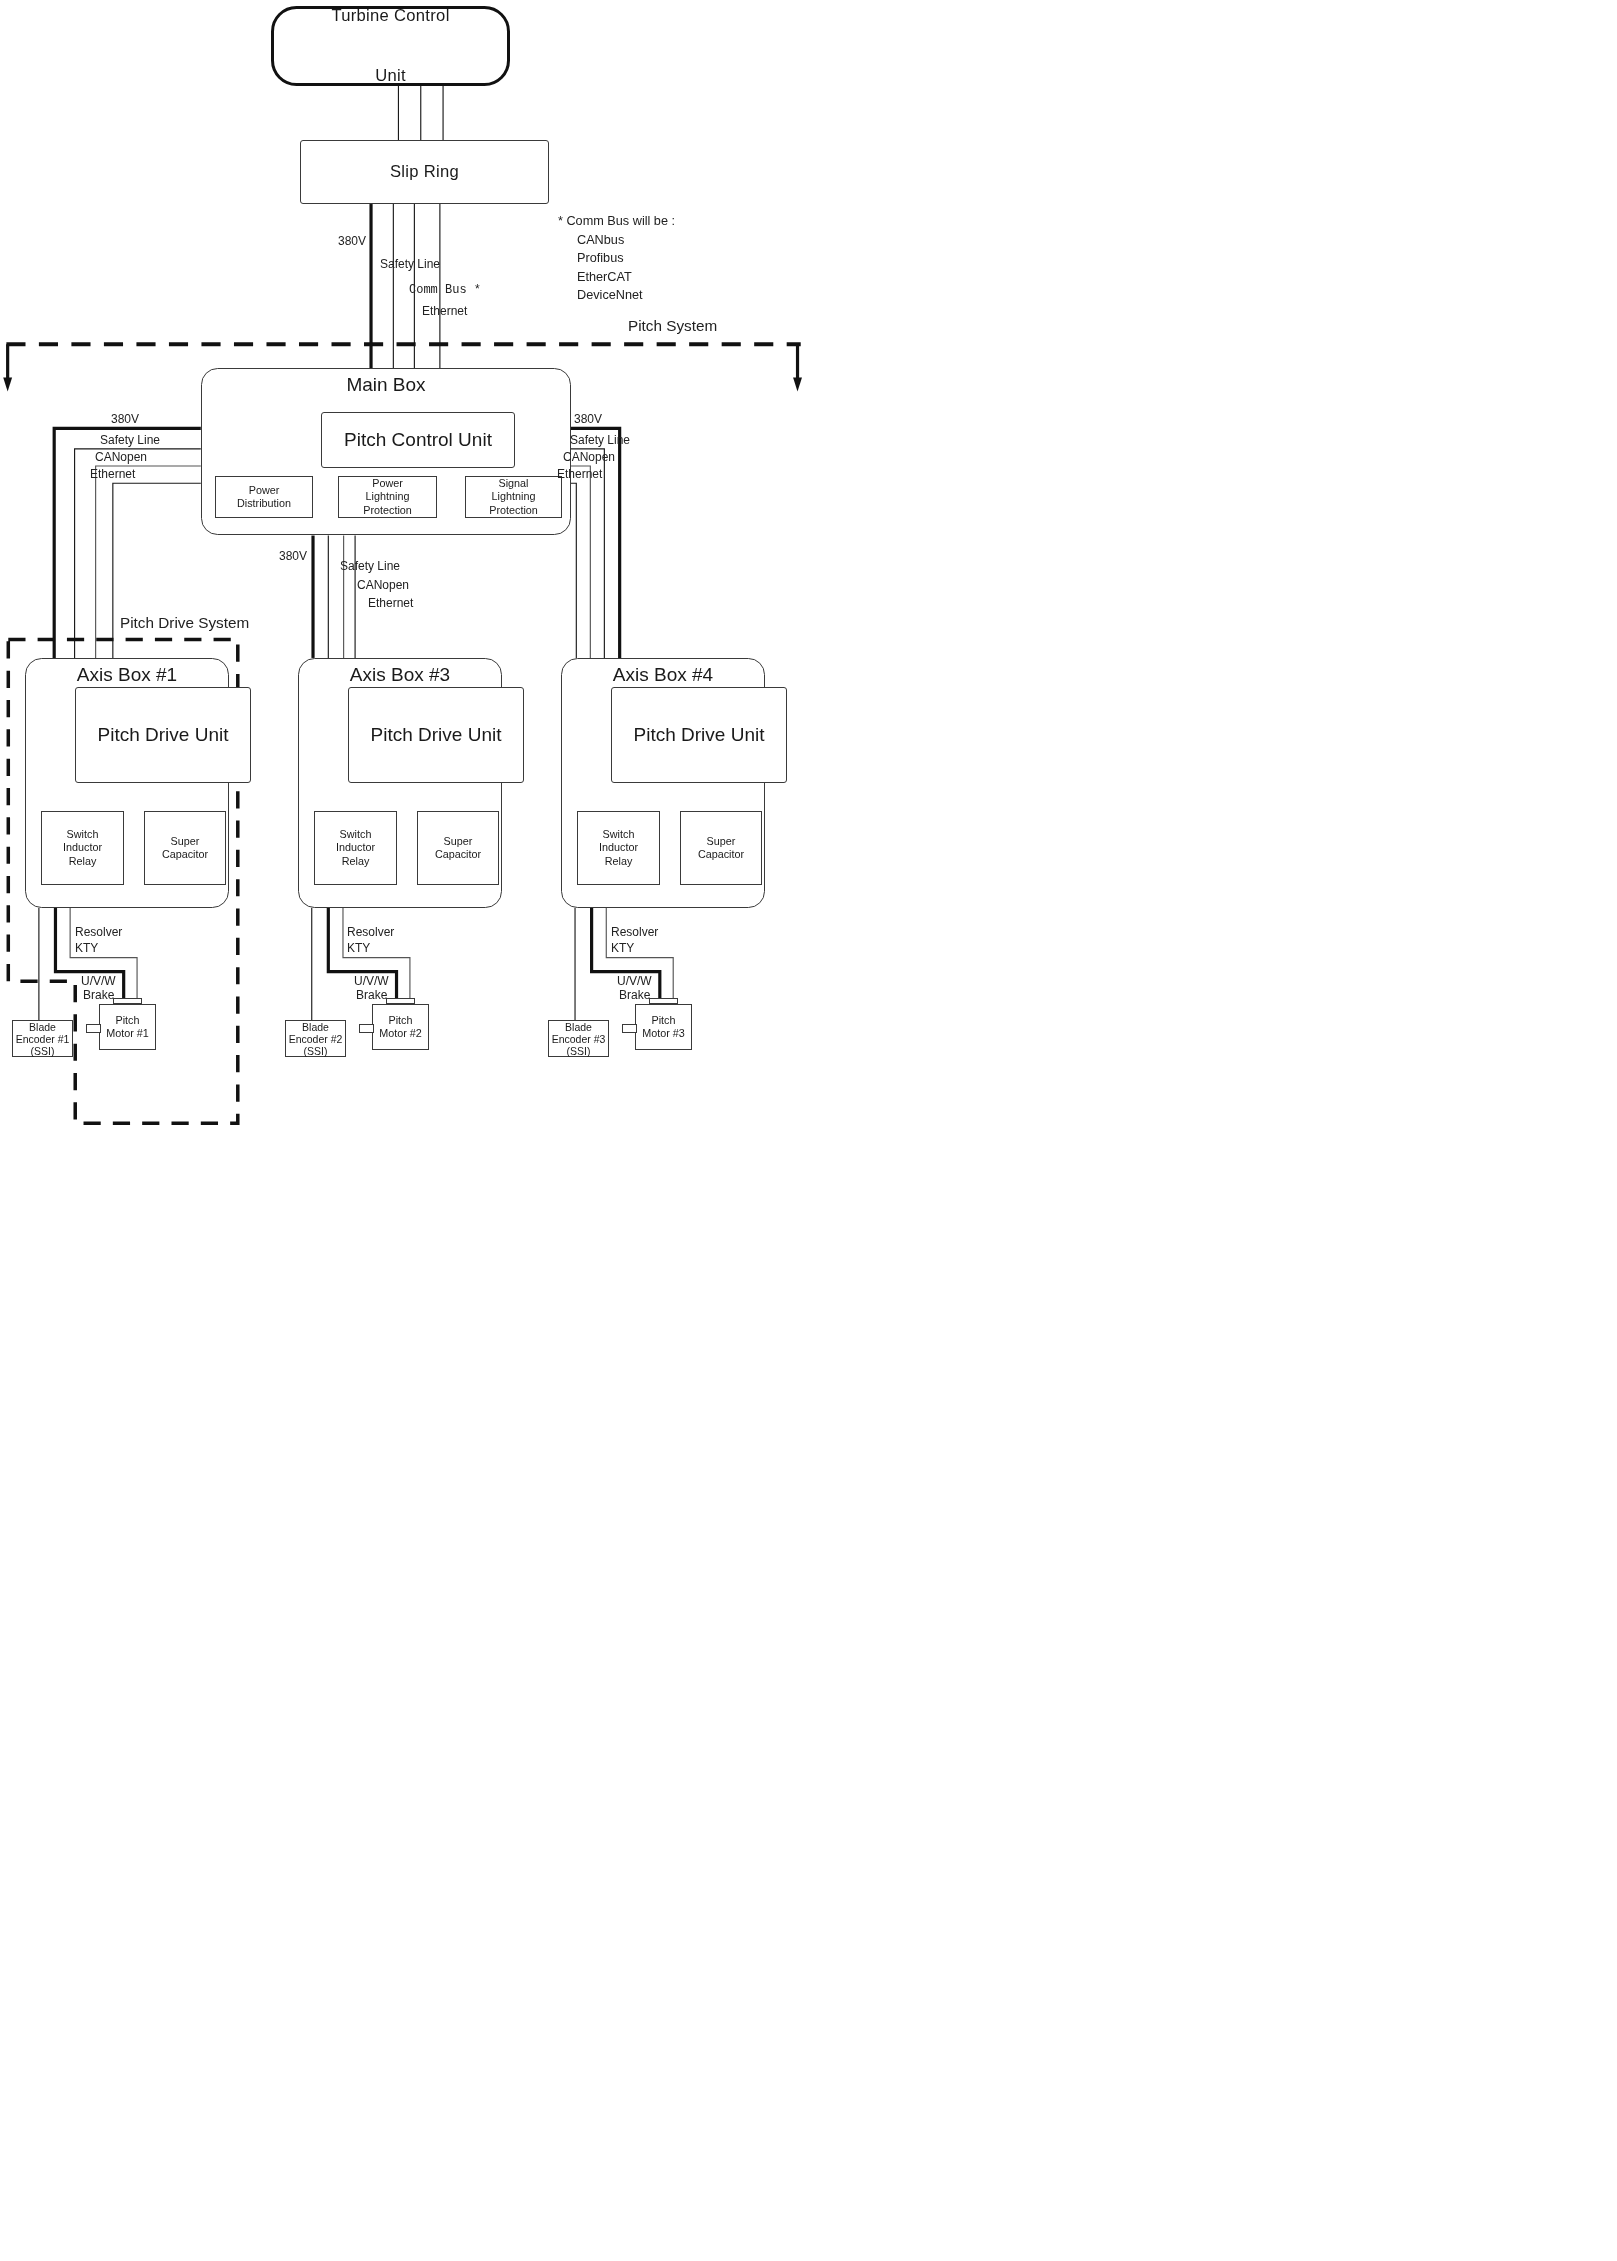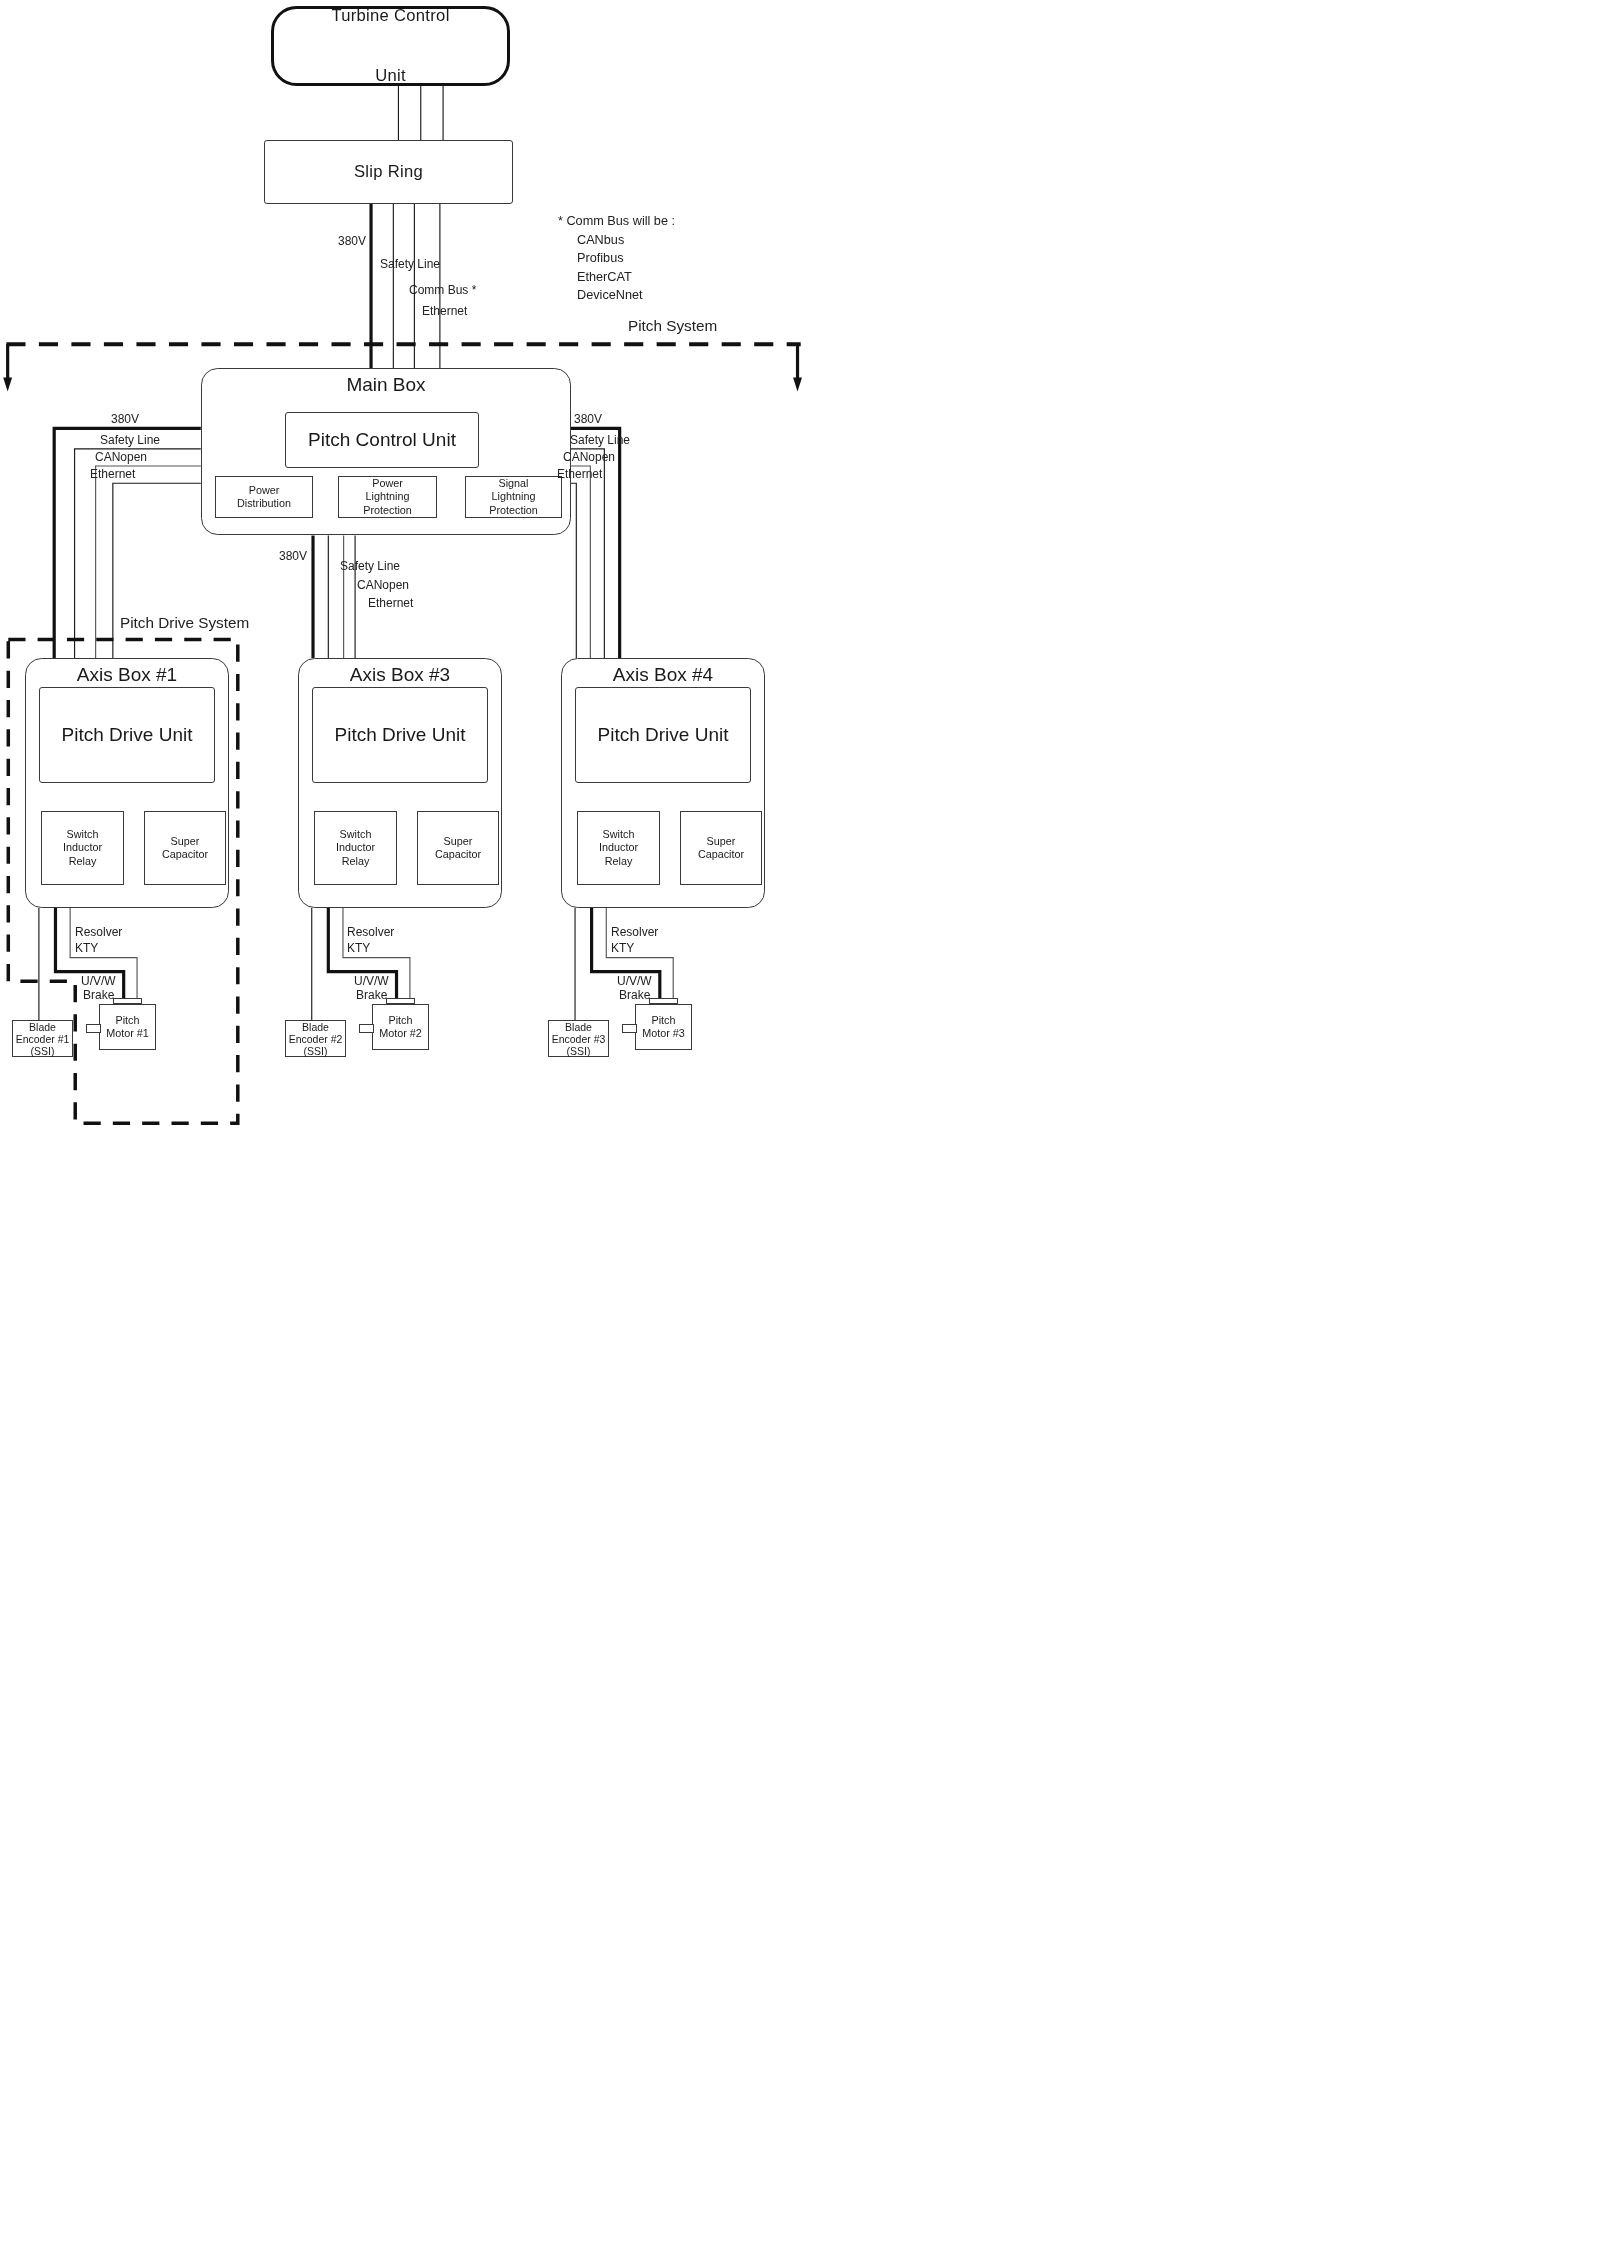--- a/index.html
+++ b/index.html
@@ -4,21 +4,21 @@
 <style>
   html,body{margin:0;padding:0;background:#fff;}
   #canvas{
     position:relative;width:809px;height:1131px;background:#ffffff;
     font-family:"Liberation Sans", sans-serif;color:#1a1a1a;overflow:hidden;
   }
   #wires{position:absolute;left:0;top:0;z-index:1;}
   .node{position:absolute;background:#fff;display:flex;flex-direction:column;
         align-items:center;justify-content:center;text-align:center;z-index:2;box-sizing:border-box;}
   .rounded-bold{border:3.2px solid #111;border-radius:25.5px;}
-  .rounded{border:1.6px solid #3a3a3a;border-radius:3px;}
+  .rounded{border:1.6px solid #3a3a3a;border-radius:3px;margin-left:36px;}
   .rounded-sm{border:1.3px solid #3a3a3a;border-radius:16.6px;}
   .rect{border:1.6px solid #3a3a3a;border-radius:0;}
   .lbl{position:absolute;z-index:3;white-space:nowrap;color:#222;}
   .c{text-align:left;}
   .r{text-align:right;}
   .big{font-size:16.6px;letter-spacing:0.3px;}
   .mid{font-size:19px;}
   .small{font-size:12px;}
   .tiny{font-size:10.8px;line-height:13.4px;}
   .title-top{position:absolute;top:5.1px;left:0;right:0;text-align:center;z-index:3;}
@@ -99,21 +99,21 @@
     <div>Turbine Control</div>
     <div>Unit</div>
   </div>
 
   <div class="node rounded big" style="left:264px;top:140px;width:249px;height:64px;">
     <div>Slip Ring</div>
   </div>
 
   <div class="lbl small r" style="left:315px;top:234px;width:51px;">380V</div>
   <div class="lbl small c" style="left:380px;top:257px;width:96px;">Safety Line</div>
-  <div class="lbl small c" style="left:409px;top:283px;width:96px;">Comm Bus *</div>
+  <div class="lbl small c" style="left:409px;top:283px;width:96px;font-family:Liberation Mono, monospace;">Comm Bus *</div>
   <div class="lbl small c" style="left:422px;top:304px;width:96px;">Ethernet</div>
 
   <div class="note" style="left:534px;top:212px;margin-left:24px;">
     <div>* Comm Bus will be :</div>
     <div class="opt">CANbus</div>
     <div class="opt">Profibus</div>
     <div class="opt">EtherCAT</div>
     <div class="opt">DeviceNnet</div>
   </div>
 

